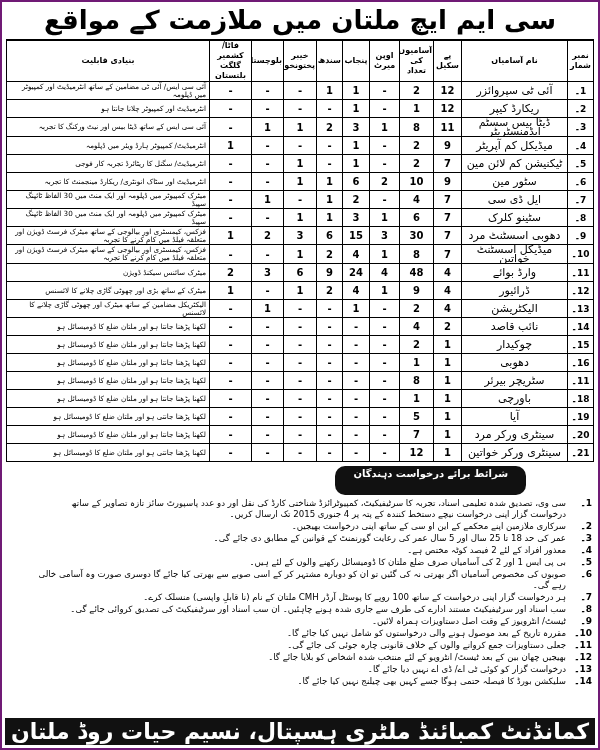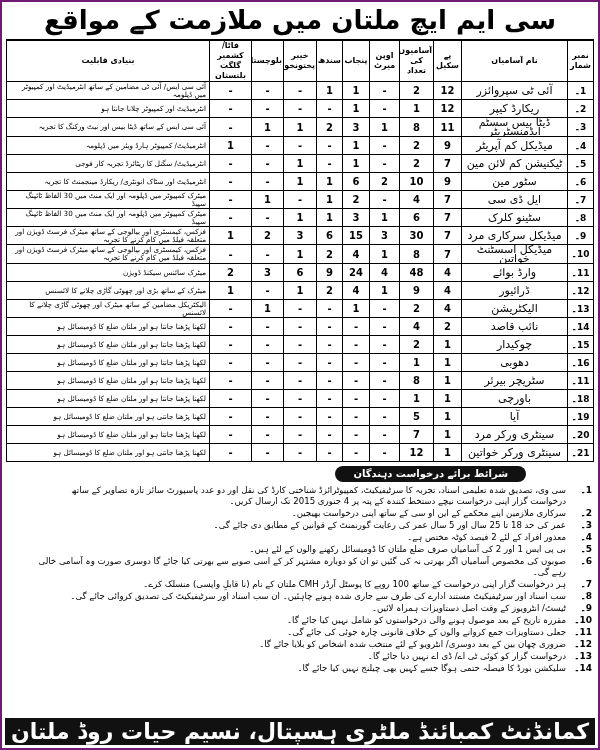--- a/index.html
+++ b/index.html
@@ -14,21 +14,21 @@
   }
   table{width:100%;border-collapse:collapse;table-layout:fixed;direction:rtl;}
   th,td{border:1px solid #000;text-align:center;vertical-align:middle;padding:0 1px;overflow:hidden;color:#000;}
   thead th{font-size:8px;font-weight:bold;height:34px;line-height:10px;}
   tbody td{height:17px;font-size:10px;font-weight:bold;}
   td.c-sn{font-size:9px;}
   td.c-name{font-weight:normal;font-size:11px;line-height:9px;margin-left:12px;}
   td.c-qual{font-weight:normal;font-size:7.2px;line-height:8px;text-align:right;padding:0 3px;}
   .cond-heading{
     background:#111;color:#fff;font-size:10px;font-weight:bold;
-    width:fit-content;padding:2px 18px 3px;border-radius:10px;
+    width:fit-content;padding:2px 18px 16px;border-radius:10px;
     margin:4px 68px 3px 0;
   }
   .notes{padding:0 2px;}
   .note{display:flex;direction:rtl;align-items:flex-start;margin:1px 0;}
   .note .num{flex:0 0 26px;font-size:9px;font-weight:bold;text-align:right;line-height:11px;}
   .note .text{flex:1;font-size:8.6px;line-height:11px;text-align:right;padding-left:2px;margin-left:24px;}
   .footer{
     position:absolute;left:3px;right:3px;bottom:3px;height:27px;
     background:#111;color:#fff;text-align:center;
     font-size:22px;font-weight:bold;line-height:27px;
@@ -170,21 +170,21 @@
           <td class="c-merit">1</td>
           <td class="c-punjab">3</td>
           <td class="c-sindh">1</td>
           <td class="c-kpk">1</td>
           <td class="c-baloch">-</td>
           <td class="c-fata">-</td>
           <td class="c-qual">میٹرک کمپیوٹر میں ڈپلومہ اور ایک منٹ میں 30 الفاظ ٹائپنگ سپیڈ</td>
         </tr>
         <tr>
           <td class="c-sn">9۔</td>
-          <td class="c-name">میڈیکل سرکاری مرد</td>
+          <td class="c-name">دھوبی اسسٹنٹ مرد</td>
           <td class="c-scale">7</td>
           <td class="c-total">30</td>
           <td class="c-merit">3</td>
           <td class="c-punjab">15</td>
           <td class="c-sindh">6</td>
           <td class="c-kpk">3</td>
           <td class="c-baloch">2</td>
           <td class="c-fata">1</td>
           <td class="c-qual">فزکس، کیمسٹری اور بیالوجی کے ساتھ میٹرک فرسٹ ڈویژن اور متعلقہ فیلڈ میں کام کرنے کا تجربہ</td>
         </tr>
@@ -389,21 +389,21 @@
       <div class="note">
         <span class="num">10۔</span>
         <span class="text">مقررہ تاریخ کے بعد موصول ہونے والی درخواستوں کو شامل نہیں کیا جائے گا۔</span>
       </div>
       <div class="note">
         <span class="num">11۔</span>
         <span class="text">جعلی دستاویزات جمع کروانے والوں کے خلاف قانونی چارہ جوئی کی جائے گی۔</span>
       </div>
       <div class="note">
         <span class="num">12۔</span>
-        <span class="text">ضروری چھان بین کے بعد دوسری/ انٹرویو کے لئے منتخب شدہ اشخاص کو بلایا جائے گا۔</span>
+        <span class="text">بھیجیں چھان بین کے بعد ٹیسٹ/ انٹرویو کے لئے منتخب شدہ اشخاص کو بلایا جائے گا۔</span>
       </div>
       <div class="note">
         <span class="num">13۔</span>
         <span class="text">درخواست گزار کو کوئی ٹی اے/ ڈی اے نہیں دیا جائے گا۔</span>
       </div>
       <div class="note">
         <span class="num">14۔</span>
         <span class="text">سلیکشن بورڈ کا فیصلہ حتمی ہوگا جسے کہیں بھی چیلنج نہیں کیا جائے گا۔</span>
       </div>
     </div>

